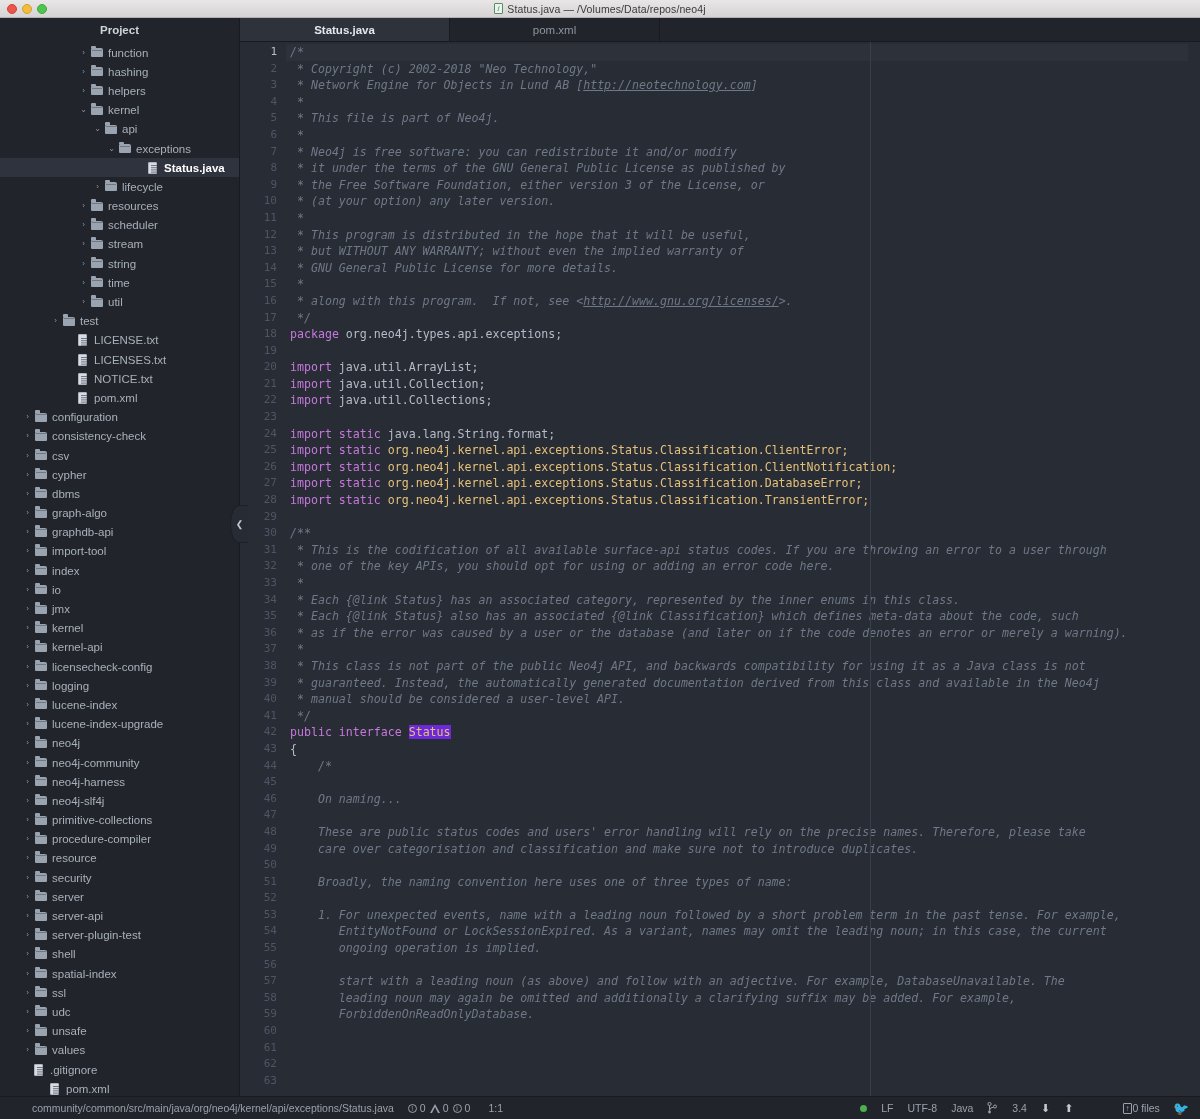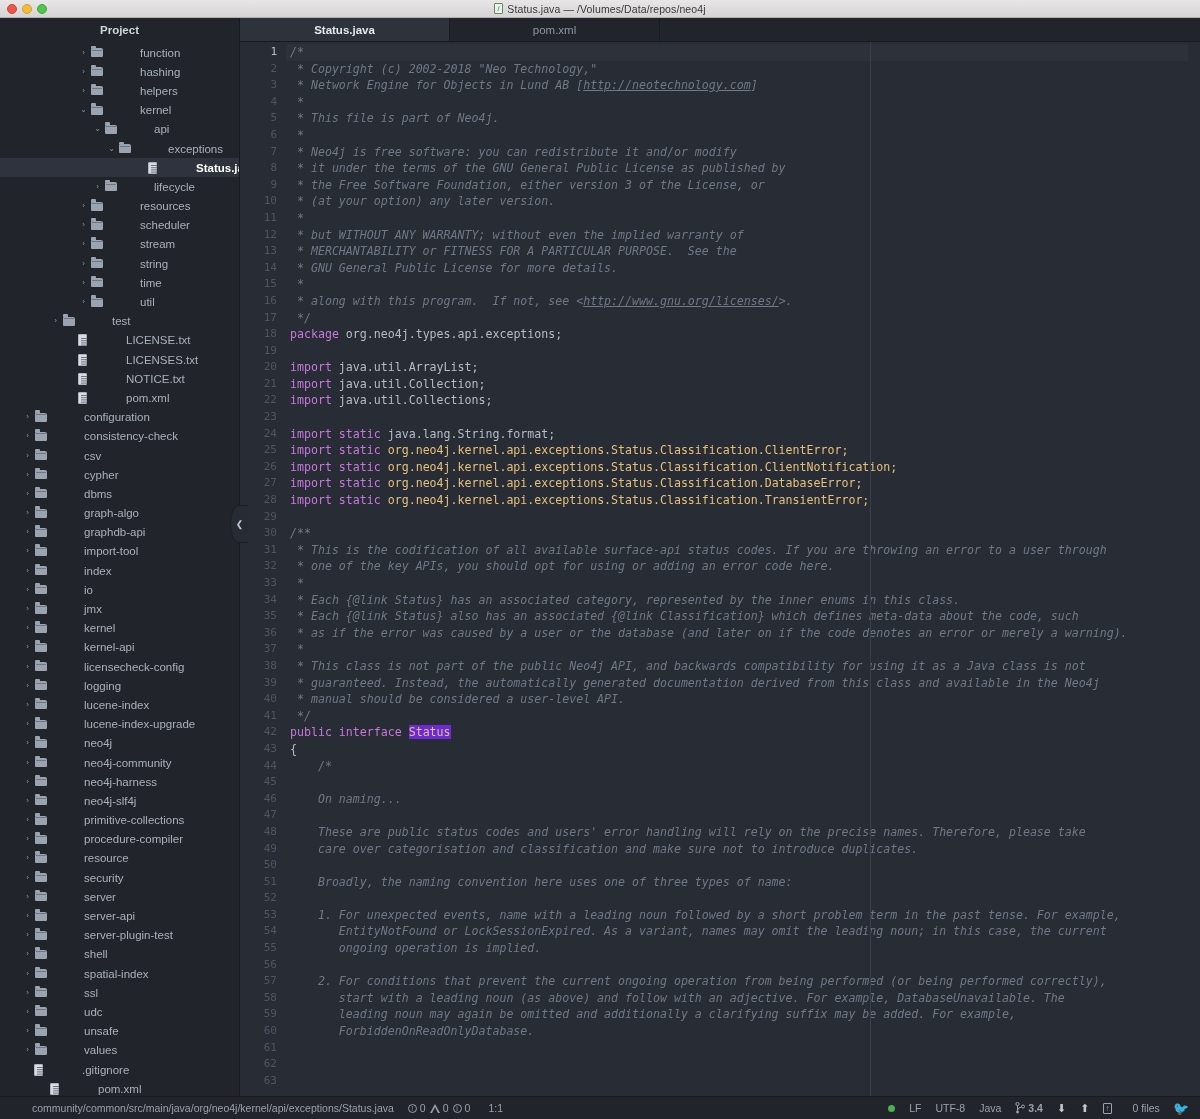--- a/index.html
+++ b/index.html
@@ -85,21 +85,21 @@
     background: rgba(33,37,43,0.35);
   }
   .fileic {
     width: 9.5px; height: 12px; background: #d7dbe2; border-radius: 1px;
     position: relative; border: 0.5px solid #aeb4bf;
   }
   .fileic::before {
     content:''; position:absolute; left:1.8px; top:2.5px; width:6px; height:1px;
     background:#6b7280; box-shadow: 0 2.2px 0 #6b7280, 0 4.4px 0 #6b7280, 0 6.6px 0 #6b7280;
   }
-  .label { padding-left: 4px; margin-left: 32px; }
+  .label { padding-left: 4px; }
 
   
   .collapse-handle {
     position: absolute; right: -9px; top: 487px;
     width: 18px; height: 38px; background: #272b33;
     border-radius: 9px 0 0 9px / 19px 0 0 19px;
     border: 1px solid #1c1f25; border-right: none;
     display: flex; align-items: center; justify-content: center;
     color: #c4c9d2; font-size: 9px; z-index: 6;
   }
@@ -177,23 +177,23 @@
     border-bottom:9px solid #9aa1ad;
   }
   .tri::after {
     content:''; position:absolute; left:-3px; top:3px;
     width:0;height:0;border-left:3px solid transparent;border-right:3px solid transparent;
     border-bottom:6px solid #21252b;
   }
   .sb-caret { margin-left: 18px; }
   .sb-right { margin-left: auto; display: flex; align-items: center; gap: 14px; padding-right: 2px; }
   .dot-green { width: 7px; height: 7px; border-radius: 50%; background: #4caf50; }
-  .branch { display: flex; align-items: center; gap: 3px; font-weight: bold; }
+  .branch { display: flex; align-items: center; gap: 15px; }
   .arrow-dl { font-size: 11px; color: #c3c8d1; }
-  .files-chip { display: flex; align-items: center; gap: 20px; }
+  .files-chip { display: flex; align-items: center; gap: 0; margin-left: 36px; }
   .files-box {
     width: 9px; height: 11px; border: 1px solid #9aa1ad; border-radius: 1px;
     position: relative;
   }
   .files-box::after {
     content:'↑'; position:absolute; left:1px; top:-1px; font-size:8px; color:#9aa1ad; line-height:11px;
   }
   .bird {
     color: #4a9ae0; font-size: 13px; line-height: 1;
   }
@@ -692,22 +692,22 @@
             <div class="line"><span class="cm"> * Copyright (c) 2002-2018 "Neo Technology,"</span></div>
             <div class="line"><span class="cm"> * Network Engine for Objects in Lund AB [</span><span class="cmlink">http://neotechnology.com</span><span class="cm">]</span></div>
             <div class="line"><span class="cm"> *</span></div>
             <div class="line"><span class="cm"> * This file is part of Neo4j.</span></div>
             <div class="line"><span class="cm"> *</span></div>
             <div class="line"><span class="cm"> * Neo4j is free software: you can redistribute it and/or modify</span></div>
             <div class="line"><span class="cm"> * it under the terms of the GNU General Public License as published by</span></div>
             <div class="line"><span class="cm"> * the Free Software Foundation, either version 3 of the License, or</span></div>
             <div class="line"><span class="cm"> * (at your option) any later version.</span></div>
             <div class="line"><span class="cm"> *</span></div>
+            <div class="line"><span class="cm"> * This program is distributed in the hope that it will be useful,</span></div>
             <div class="line"><span class="cm"> * but WITHOUT ANY WARRANTY; without even the implied warranty of</span></div>
-            <div class="line"><span class="cm"> * MERCHANTABILITY or FITNESS FOR A PARTICULAR PURPOSE.  See the</span></div>
             <div class="line"><span class="cm"> * GNU General Public License for more details.</span></div>
             <div class="line"><span class="cm"> *</span></div>
             <div class="line"><span class="cm"> * along with this program.  If not, see &lt;</span><span class="cmlink">http://www.gnu.org/licenses/</span><span class="cm">&gt;.</span></div>
             <div class="line"><span class="cm"> */</span></div>
             <div class="line"><span class="kw">package</span><span class="pl"> org.neo4j.types.api.exceptions;</span></div>
             <div class="line">&nbsp;</div>
             <div class="line"><span class="kw">import</span><span class="pl"> java.util.ArrayList;</span></div>
             <div class="line"><span class="kw">import</span><span class="pl"> java.util.Collection;</span></div>
             <div class="line"><span class="kw">import</span><span class="pl"> java.util.Collections;</span></div>
             <div class="line">&nbsp;</div>
@@ -737,21 +737,20 @@
             <div class="line">&nbsp;</div>
             <div class="line"><span class="cm">    These are public status codes and users' error handling will rely on the precise names. Therefore, please take</span></div>
             <div class="line"><span class="cm">    care over categorisation and classification and make sure not to introduce duplicates.</span></div>
             <div class="line">&nbsp;</div>
             <div class="line"><span class="cm">    Broadly, the naming convention here uses one of three types of name:</span></div>
             <div class="line">&nbsp;</div>
             <div class="line"><span class="cm">    1. For unexpected events, name with a leading noun followed by a short problem term in the past tense. For example,</span></div>
             <div class="line"><span class="cm">       EntityNotFound or LockSessionExpired. As a variant, names may omit the leading noun; in this case, the current</span></div>
             <div class="line"><span class="cm">       ongoing operation is implied.</span></div>
             <div class="line">&nbsp;</div>
-            <div class="line"><span class="cm">    2. For conditions that prevent the current ongoing operation from being performed (or being performed correctly),</span></div>
             <div class="line"><span class="cm">       start with a leading noun (as above) and follow with an adjective. For example, DatabaseUnavailable. The</span></div>
             <div class="line"><span class="cm">       leading noun may again be omitted and additionally a clarifying suffix may be added. For example,</span></div>
             <div class="line"><span class="cm">       ForbiddenOnReadOnlyDatabase.</span></div>
             <div class="line">&nbsp;</div>
           </div>
         <div class="marker-strip"></div>
       </div>
     </div>
   </div>
 

